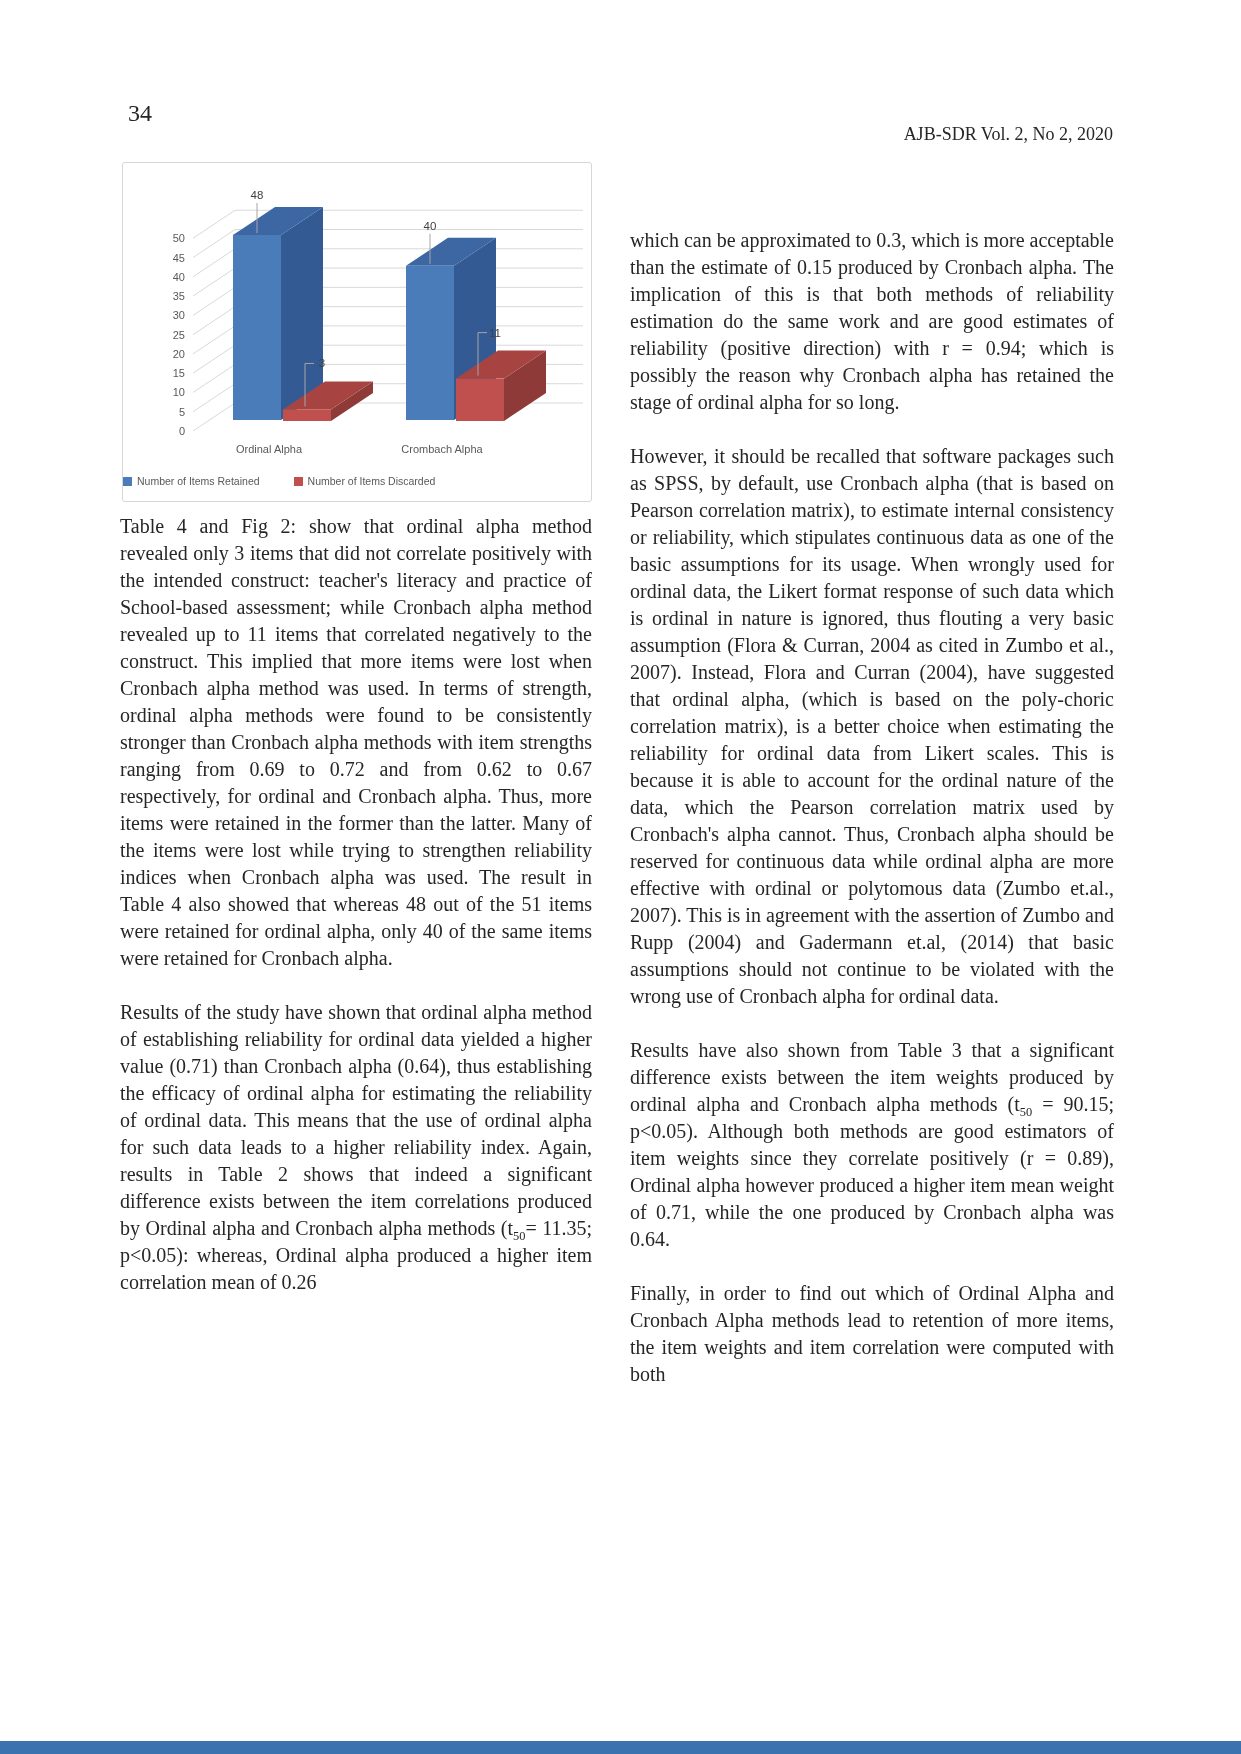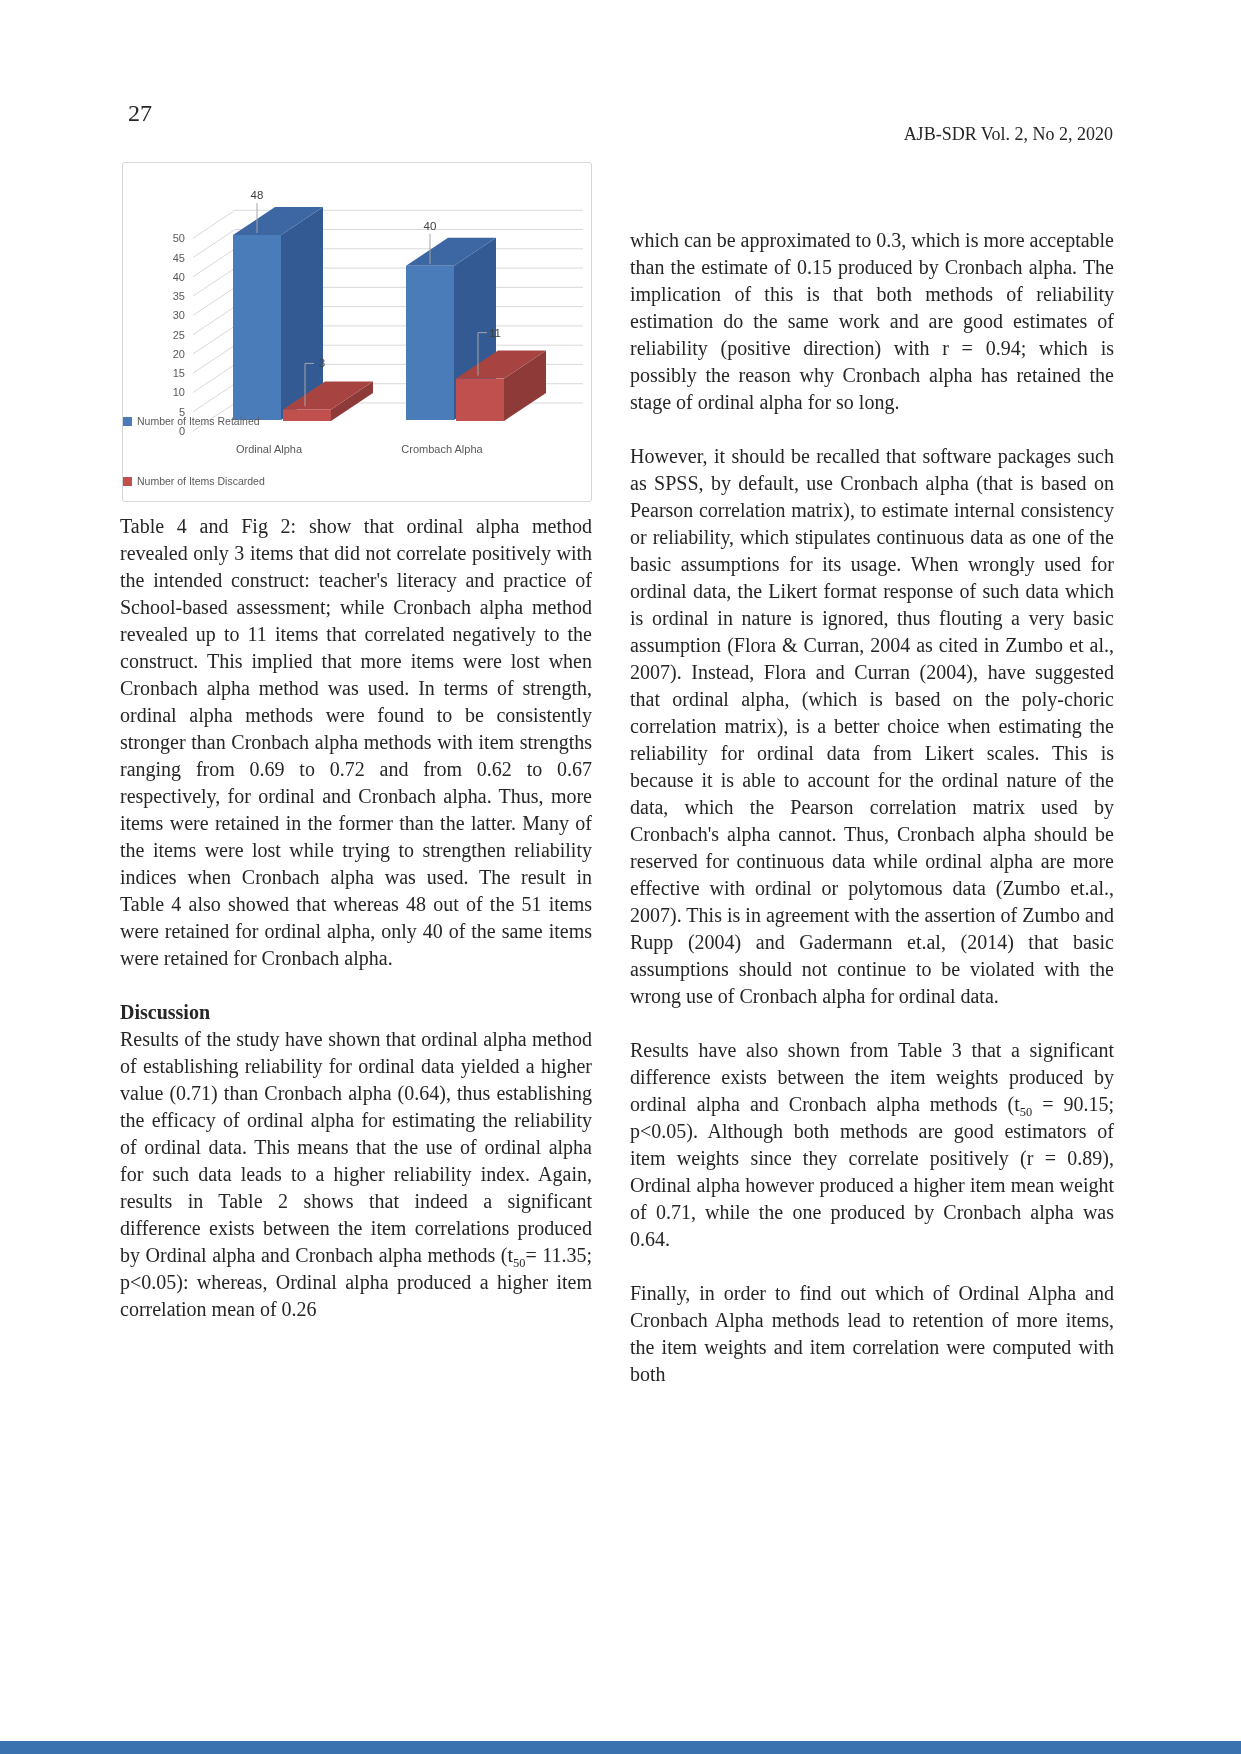--- a/index.html
+++ b/index.html
@@ -10,40 +10,40 @@
   .pageno{position:absolute;left:128px;top:100px;font-size:24px;}
   .journal{position:absolute;right:128px;top:124px;font-size:18px;}
   
   .chart-box{
     position:absolute;left:122px;top:162px;width:470px;height:340px;
     border:1px solid #d6d6d6;border-radius:3px;background:#ffffff;box-sizing:border-box;
   }
   .chart-box svg{position:absolute;left:0;top:0;}
   #chart-svg text{font-family:"Liberation Sans", sans-serif;}
   .legend{
-    position:absolute;left:0;right:0;bottom:14px;display:flex;justify-content:space-between;gap:48px;
-    font-family:"Liberation Sans", sans-serif;font-size:10.5px;color:#595959;flex-direction:column;
+    position:absolute;left:0;right:0;bottom:14px;display:flex;justify-content:flex-start;gap:34px;
+    font-family:"Liberation Sans", sans-serif;font-size:10.5px;color:#595959;
   }
   .legend-item{display:flex;align-items:center;gap:5px;}
   .swatch{width:9px;height:9px;display:inline-block;}
   
   .col{position:absolute;font-size:20px;line-height:27px;text-align:justify;}
   .col-left{left:120px;top:513px;width:472px;}
   .col-right{left:630px;top:183px;width:484px;margin-top:44px;}
   .col p{margin:0 0 27px 0;}
   .caption{margin:0 0 33px 0 !important;}
   h3.discussion{font-size:20px;line-height:27px;margin:20px 0 0 0;}
   sub{font-size:0.62em;line-height:0;}
   
   .footer-bar{position:absolute;left:0;bottom:0;width:100%;height:13px;}
 </style>
 </head>
 <body>
 
-<div class="pageno">27</div>
+<div class="pageno">34</div>
 <div class="journal">AJB-SDR Vol. 2, No 2, 2020</div>
 
 <div class="chart-box">
   <svg id="chart-svg" width="468" height="338">
       <line x1="70" y1="268" x2="112" y2="240" stroke="#d9d9d9" stroke-width="1"></line>
       <line x1="112" y1="240" x2="460" y2="240" stroke="#d9d9d9" stroke-width="1"></line>
       <text x="62" y="272" text-anchor="end" font-size="11" fill="#595959">0</text>
       <line x1="70" y1="248.725" x2="112" y2="220.725" stroke="#d9d9d9" stroke-width="1"></line>
       <line x1="112" y1="220.725" x2="460" y2="220.725" stroke="#d9d9d9" stroke-width="1"></line>
       <text x="62" y="252.725" text-anchor="end" font-size="11" fill="#595959">5</text>
@@ -104,21 +104,20 @@
     </div>
     <div class="legend-item">
       <span class="swatch" style="background: rgb(192, 80, 77);"></span>
       <span>Number of Items Discarded</span>
     </div>
   </div>
 </div>
 
 <div class="col col-left">
   <p>Table 4 and Fig 2: show that ordinal alpha method revealed only 3 items that did not correlate positively with the intended construct: teacher's literacy and practice of School-based assessment; while Cronbach alpha method revealed up to 11 items that correlated negatively to the construct. This implied that more items were lost when Cronbach alpha method was used. In terms of strength, ordinal alpha methods were found to be consistently stronger than Cronbach alpha methods with item strengths ranging from 0.69 to 0.72 and from 0.62 to 0.67 respectively, for ordinal and Cronbach alpha. Thus, more items were retained in the former than the latter. Many of the items were lost while trying to strengthen reliability indices when Cronbach alpha was used. The result in Table 4 also showed that whereas 48 out of the 51 items were retained for ordinal alpha, only 40 of the same items were retained for Cronbach alpha.</p>
-  <h3 class="discussion">Discussion</h3>
   <p><span>Results of the study have shown that ordinal alpha method of establishing reliability for ordinal data yielded a higher value (0.71) than Cronbach alpha (0.64), thus establishing the efficacy of ordinal alpha for estimating the reliability of ordinal data. This means that the use of ordinal alpha for such data leads to a higher reliability index. Again, results in Table 2 shows that indeed a significant difference exists between the item correlations produced by Ordinal alpha and Cronbach alpha methods (t</span><sub>50</sub><span>= 11.35; p&lt;0.05): whereas, Ordinal alpha produced a higher item correlation mean of 0.26</span></p>
 </div>
 
 <div class="col col-right">
   <p>which can be approximated to 0.3, which is more acceptable than the estimate of 0.15 produced by Cronbach alpha. The implication of this is that both methods of reliability estimation do the same work and are good estimates of reliability (positive direction) with r = 0.94; which is possibly the reason why Cronbach alpha has retained the stage of ordinal alpha for so long.</p>
   <p>However, it should be recalled that software packages such as SPSS, by default, use Cronbach alpha (that is based on Pearson correlation matrix), to estimate internal consistency or reliability, which stipulates continuous data as one of the basic assumptions for its usage. When wrongly used for ordinal data, the Likert format response of such data which is ordinal in nature is ignored, thus flouting a very basic assumption (Flora &amp; Curran, 2004 as cited in Zumbo et al., 2007). Instead, Flora and Curran (2004), have suggested that ordinal alpha, (which is based on the poly-choric correlation matrix), is a better choice when estimating the reliability for ordinal data from Likert scales. This is because it is able to account for the ordinal nature of the data, which the Pearson correlation matrix used by Cronbach's alpha cannot. Thus, Cronbach alpha should be reserved for continuous data while ordinal alpha are more effective with ordinal or polytomous data (Zumbo et.al., 2007). This is in agreement with the assertion of Zumbo and Rupp (2004) and Gadermann et.al, (2014) that basic assumptions should not continue to be violated with the wrong use of Cronbach alpha for ordinal data.</p>
   <p><span>Results have also shown from Table 3 that a significant difference exists between the item weights produced by ordinal alpha and Cronbach alpha methods (t</span><sub>50</sub><span> = 90.15; p&lt;0.05). Although both methods are good estimators of item weights since they correlate positively (r = 0.89), Ordinal alpha however produced a higher item mean weight of 0.71, while the one produced by Cronbach alpha was 0.64.</span></p>
   <p>Finally, in order to find out which of Ordinal Alpha and Cronbach Alpha methods lead to retention of more items, the item weights and item correlation were computed with both</p>
 </div>
 

